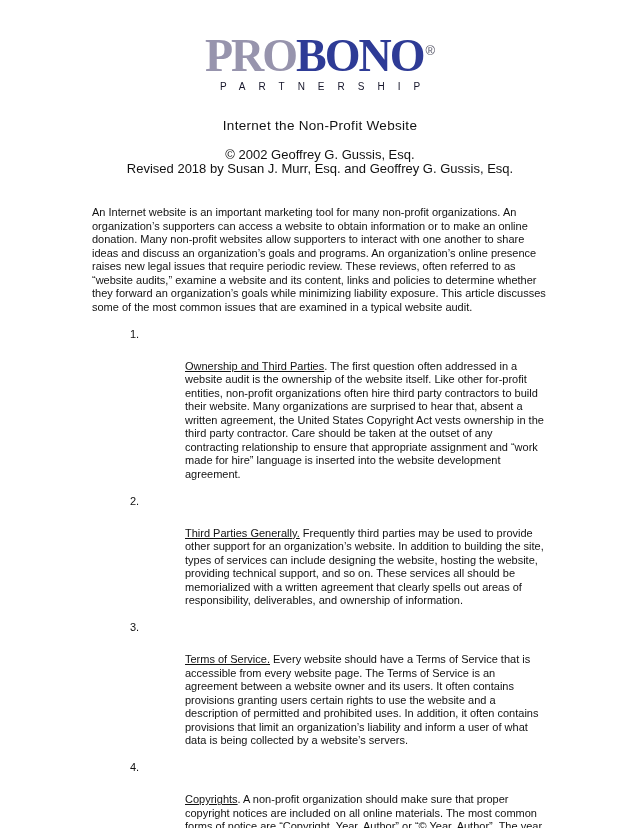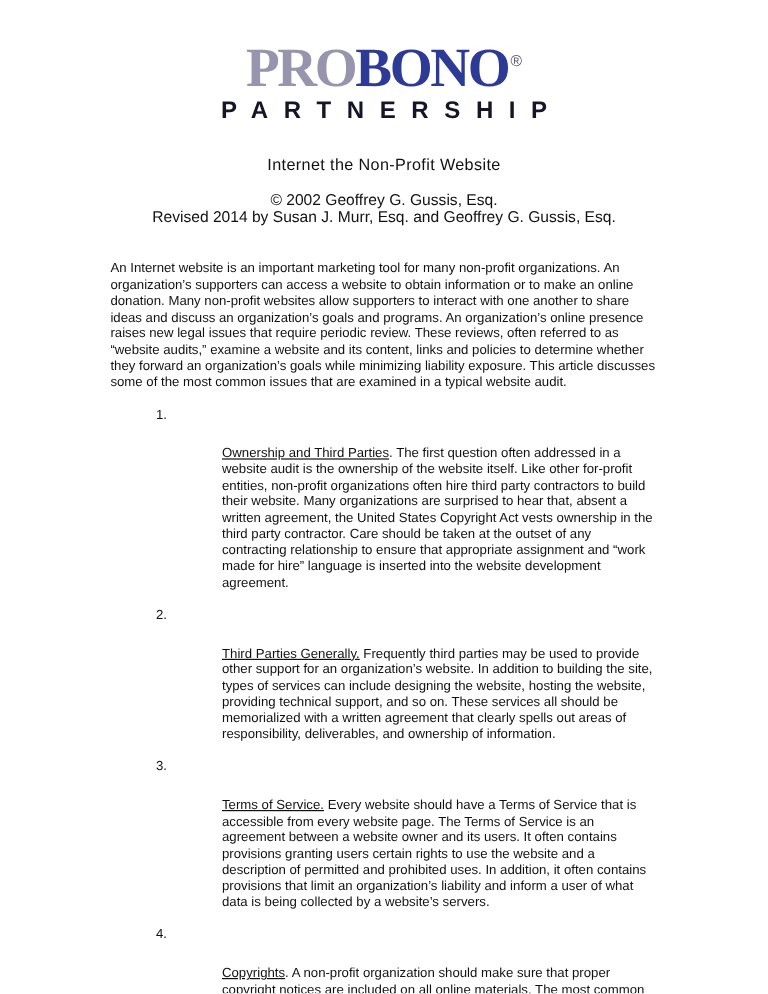--- a/index.html
+++ b/index.html
@@ -31,22 +31,22 @@
     font-family: "Liberation Sans", sans-serif;
     font-size: 13px;
     font-weight: normal;
     color: #555566;
     vertical-align: super;
     letter-spacing: 0;
     margin-left: 2px;
   }
   .logo-partnership {
     margin-top: 2px;
-    font-size: 20px;
-    font-weight: bold;
+    font-size: 10px;
+    font-weight: normal;
     color: #15152a;
     letter-spacing: 13px;
     text-indent: 13px; 
     white-space: nowrap;
   }
 
   
   .doc-title {
     text-align: center;
     font-size: 13.5px;
@@ -89,21 +89,21 @@
 
   <div class="logo-block">
     <div class="logo-word"><span class="logo-pro">PRO</span><span class="logo-bono">BONO</span><span class="reg-mark">®</span></div>
     <div class="logo-partnership">PARTNERSHIP</div>
   </div>
 
   <div class="doc-title">Internet the Non-Profit Website</div>
 
   <div class="byline">
     <div>© 2002 Geoffrey G. Gussis, Esq.</div>
-    <div>Revised 2014 by Susan J. Murr, Esq. and Geoffrey G. Gussis, Esq.</div>
+    <div>Revised 2018 by Susan J. Murr, Esq. and Geoffrey G. Gussis, Esq.</div>
   </div>
 
   <div class="content">
 
     <p class="intro">An Internet website is an important marketing tool for many non-profit organizations. An organization’s supporters can access a website to obtain information or to make an online donation.  Many non-profit websites allow supporters to interact with one another to share ideas and discuss an organization’s goals and programs.   An organization’s online presence raises new legal issues that require periodic review.  These reviews, often referred to as “website audits,” examine a website and its content, links and policies to determine whether they forward an organization’s goals while minimizing liability exposure.  This article discusses some of the most common issues that are examined in a typical website audit.</p>
 
     <div class="item">
       <div class="item-number">1.</div>
       <div class="item-text"><span class="item-heading">Ownership and Third Parties</span><span>.  The first question often addressed in a website audit is the ownership of the website itself.  Like other for-profit entities, non-profit organizations often hire third party contractors to build their website.  Many organizations are surprised to hear that, absent a written agreement, the United States Copyright Act vests ownership in the third party contractor.  Care should be taken at the outset of any contracting relationship to ensure that appropriate assignment and “work made for hire” language is inserted into the website development agreement.</span></div>
     </div>

